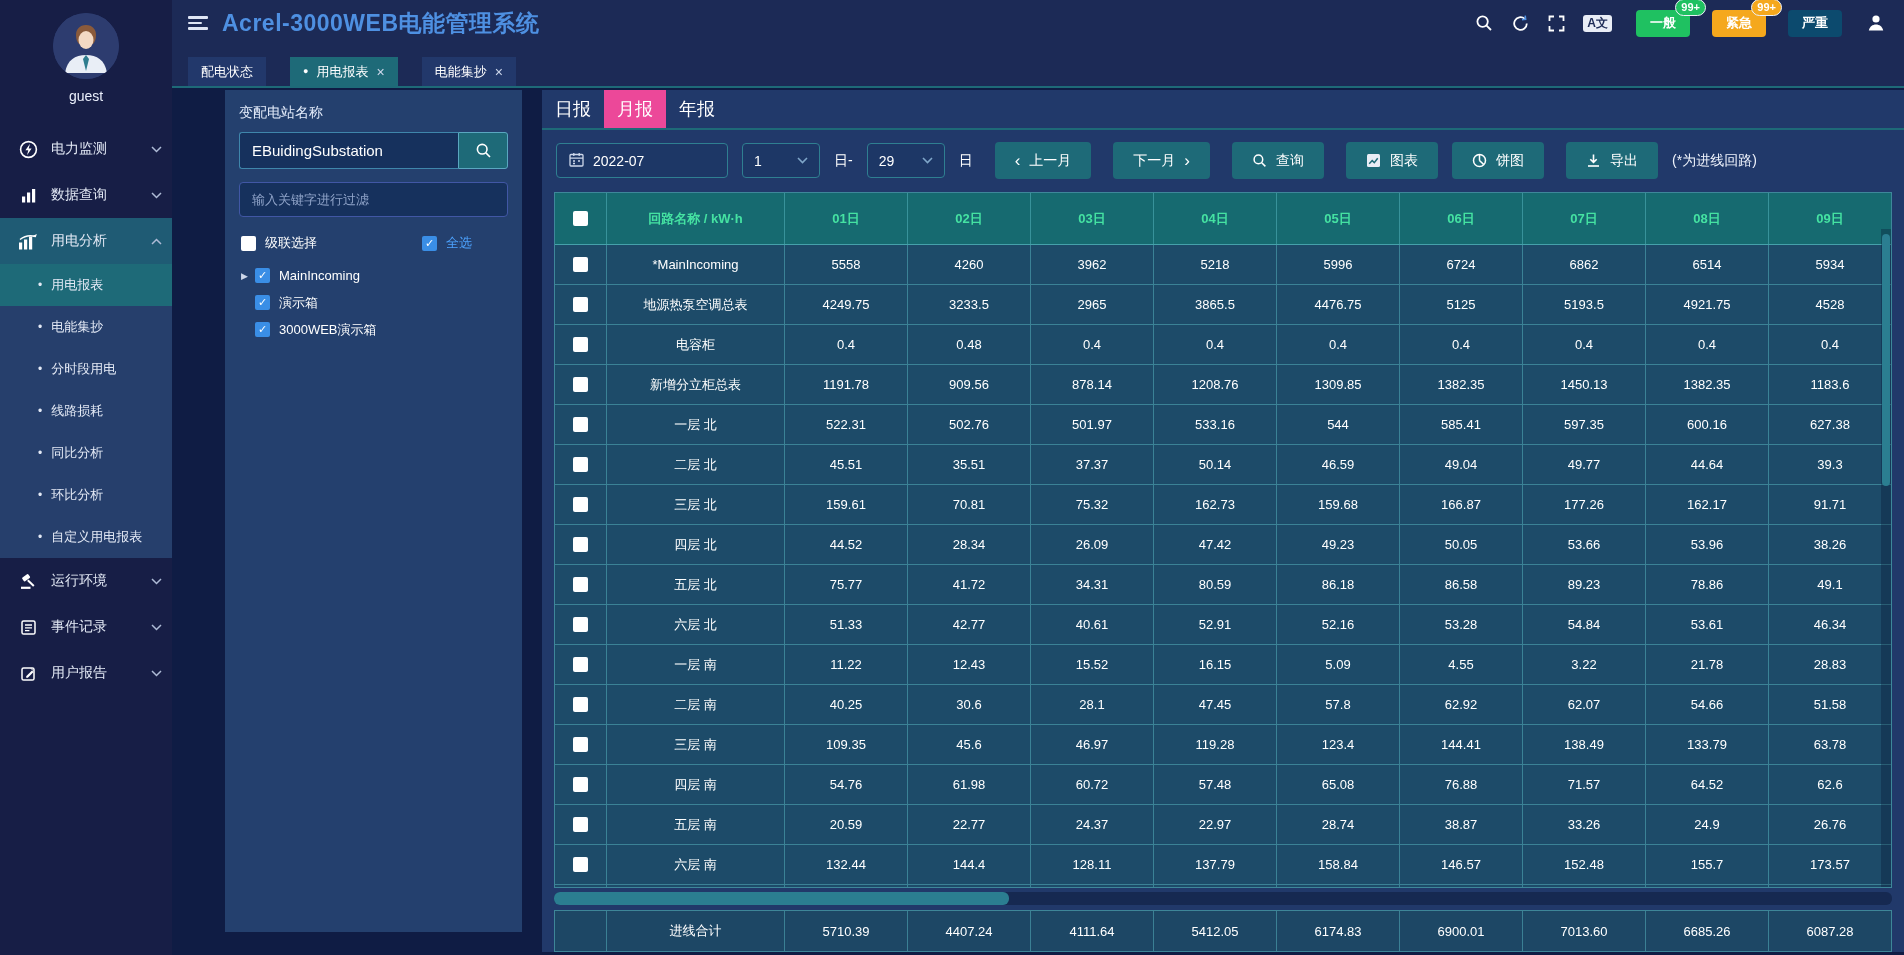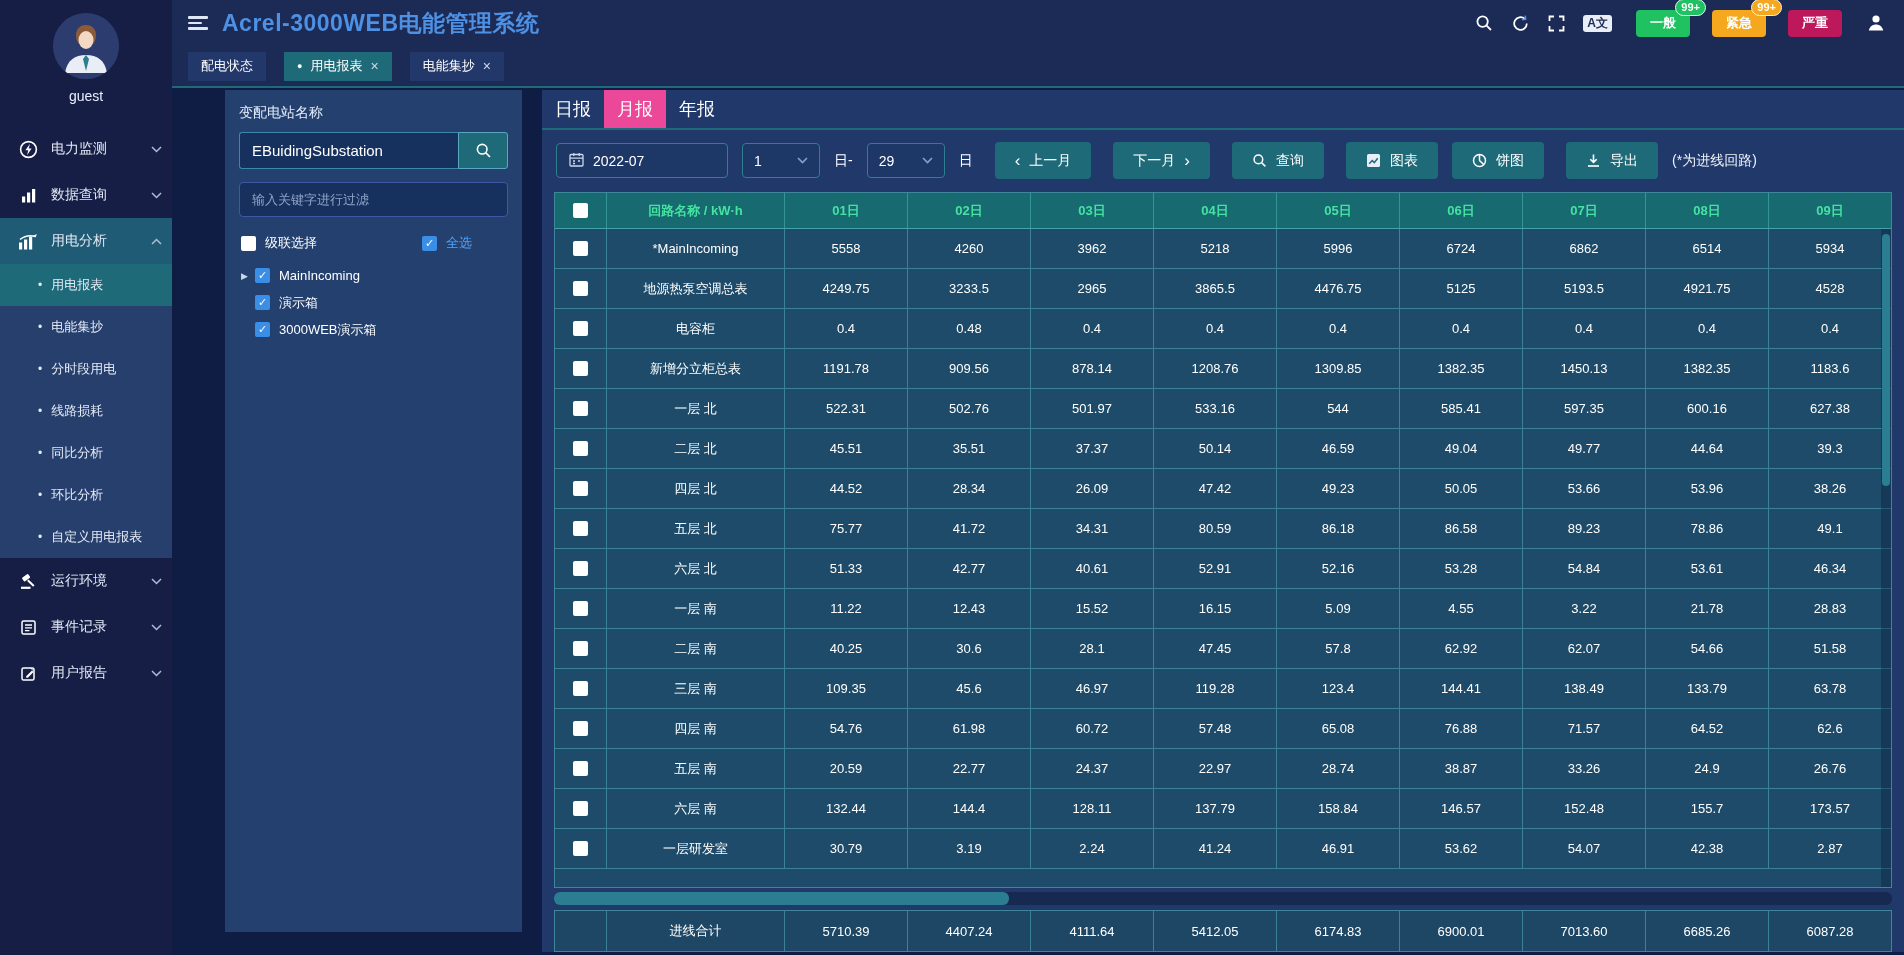--- a/index.html
+++ b/index.html
@@ -33,21 +33,21 @@
   .app-title{margin:0;font-size:23px;font-weight:bold;color:#4e90e2;letter-spacing:.5px;}
   .topbar-actions{margin-left:auto;display:flex;align-items:center;gap:18px;}
   .icon-btn{display:flex;align-items:center;cursor:pointer;}
   .translate-icon{background:#e9edf6;color:#1c2a56;font-weight:bold;font-size:12px;
     padding:2px 4px;border-radius:3px;cursor:pointer;line-height:13px;}
   .alarm-group{display:flex;align-items:center;gap:22px;margin:0 6px;}
   .alarm-btn{position:relative;height:27px;min-width:54px;padding:0 10px;border-radius:4px;
     display:flex;align-items:center;justify-content:center;font-size:13px;font-weight:bold;color:#fff;cursor:pointer;}
   .alarm-badge{position:absolute;top:-11px;right:-16px;font-size:11px;font-weight:bold;
     padding:0 5px;height:17px;line-height:15px;border-radius:9px;border:1.5px solid #eef2fa;}
-  .topbar-row2{height:40px;display:flex;align-items:center;padding:0 16px;gap:18px;}
+  .topbar-row2{height:40px;display:flex;align-items:flex-end;padding:0 16px;gap:24px;}
   .wtab{height:29px;display:flex;align-items:center;gap:8px;padding:0 13px;background:#22386b;
     font-size:13px;cursor:pointer;white-space:nowrap;}
   .wtab.active{background:#1e6a78;}
   .wdot{font-size:9px;line-height:1;}
   .wclose{font-size:14px;color:#cfd9ec;line-height:1;cursor:pointer;}
 
   
   .content{flex:1;display:flex;padding:2px 0 0 53px;min-height:0;justify-content:flex-end;}
   .left-panel{width:297px;height:842px;flex-shrink:0;background:#24406e;padding:12px 14px;margin-right:20px;}
   .station-label{font-size:14px;color:#e4ecfb;margin:2px 0 10px;}
@@ -86,21 +86,21 @@
   .tb-btn{height:37px;padding:0 20px;background:#1e6a78;border:none;border-radius:4px;color:#fff;
     display:flex;align-items:center;gap:9px;font-size:14px;cursor:pointer;font-family:inherit;}
   .tb-btn .arr{font-size:17px;line-height:1;}
   .tb-note{font-size:14px;color:#eef2fb;}
   .ml{margin-left:8px;}
 
   
   .table-viewport{height:698px;overflow:hidden;margin:0 12px;position:relative;
     border:1px solid rgba(90,185,195,.55);background:#1d4b69;}
   .tbl-row{display:flex;height:40px;border-bottom:1px solid rgba(90,185,195,.5);}
-  .tbl-row.hdr{height:36px;background:#166a70;border-bottom:1px solid rgba(90,185,195,.7);}
+  .tbl-row.hdr{height:52px;background:#166a70;border-bottom:1px solid rgba(90,185,195,.7);}
   .cell{display:flex;align-items:center;justify-content:center;font-size:13px;
     border-right:1px solid rgba(90,185,195,.5);padding:0 4px;overflow:hidden;white-space:nowrap;}
   .cell:last-child{border-right:none;}
   .c-check{width:52px;flex-shrink:0;}
   .c-name{width:178px;flex-shrink:0;}
   .c-day{flex:1;min-width:0;}
   .hdr .cell{color:#45e2a2;font-weight:bold;font-size:13px;}
   .vscroll{position:absolute;top:36px;right:0;bottom:0;width:10px;background:rgba(10,25,55,.35);}
   .vthumb{position:absolute;top:5px;left:1px;width:8px;height:252px;border-radius:4px;background:#2b7e91;cursor:grab;}
   .hscroll{height:13px;margin:4px 12px 0;background:rgba(8,22,50,.45);border-radius:6px;position:relative;}
@@ -284,21 +284,21 @@
           <span class="translate-icon">A文</span>
           <div class="alarm-group" id="alarm-group">
               <div class="alarm-btn" style="background: rgb(31, 193, 97);">
                 <span>一般</span>
                 <span class="alarm-badge" style="background: rgb(31, 193, 97);">99+</span>
               </div>
               <div class="alarm-btn" style="background: rgb(245, 168, 29);">
                 <span>紧急</span>
                 <span class="alarm-badge" style="background: rgb(245, 168, 29);">99+</span>
               </div>
-              <div class="alarm-btn" style="background: #be185d; padding-left: 10px;">
+              <div class="alarm-btn" style="background: #0c4a6e; padding-left: 10px;">
                 <span>严重</span>
               </div>
             </div>
           <span class="icon-btn">
             <svg width="20" height="20" viewBox="0 0 20 20">
                 <circle cx="10" cy="6" r="3.6" fill="#fff"></circle>
                 <path d="M2.8 17.5c.9-4 3.8-6 7.2-6s6.3 2 7.2 6z" fill="#fff"></path>
               </svg>
           </span>
         </div>
@@ -540,20 +540,35 @@
                 <div class="cell c-day">46.59</div>
                 <div class="cell c-day">49.04</div>
                 <div class="cell c-day">49.77</div>
                 <div class="cell c-day">44.64</div>
                 <div class="cell c-day">39.3</div>
               </div>
               <div class="tbl-row">
                 <div class="cell c-check">
                   <span class="cb"></span>
                 </div>
+                <div class="cell c-name">三层 北</div>
+                <div class="cell c-day">159.61</div>
+                <div class="cell c-day">70.81</div>
+                <div class="cell c-day">75.32</div>
+                <div class="cell c-day">162.73</div>
+                <div class="cell c-day">159.68</div>
+                <div class="cell c-day">166.87</div>
+                <div class="cell c-day">177.26</div>
+                <div class="cell c-day">162.17</div>
+                <div class="cell c-day">91.71</div>
+              </div>
+              <div class="tbl-row">
+                <div class="cell c-check">
+                  <span class="cb"></span>
+                </div>
                 <div class="cell c-name">四层 北</div>
                 <div class="cell c-day">44.52</div>
                 <div class="cell c-day">28.34</div>
                 <div class="cell c-day">26.09</div>
                 <div class="cell c-day">47.42</div>
                 <div class="cell c-day">49.23</div>
                 <div class="cell c-day">50.05</div>
                 <div class="cell c-day">53.66</div>
                 <div class="cell c-day">53.96</div>
                 <div class="cell c-day">38.26</div>

